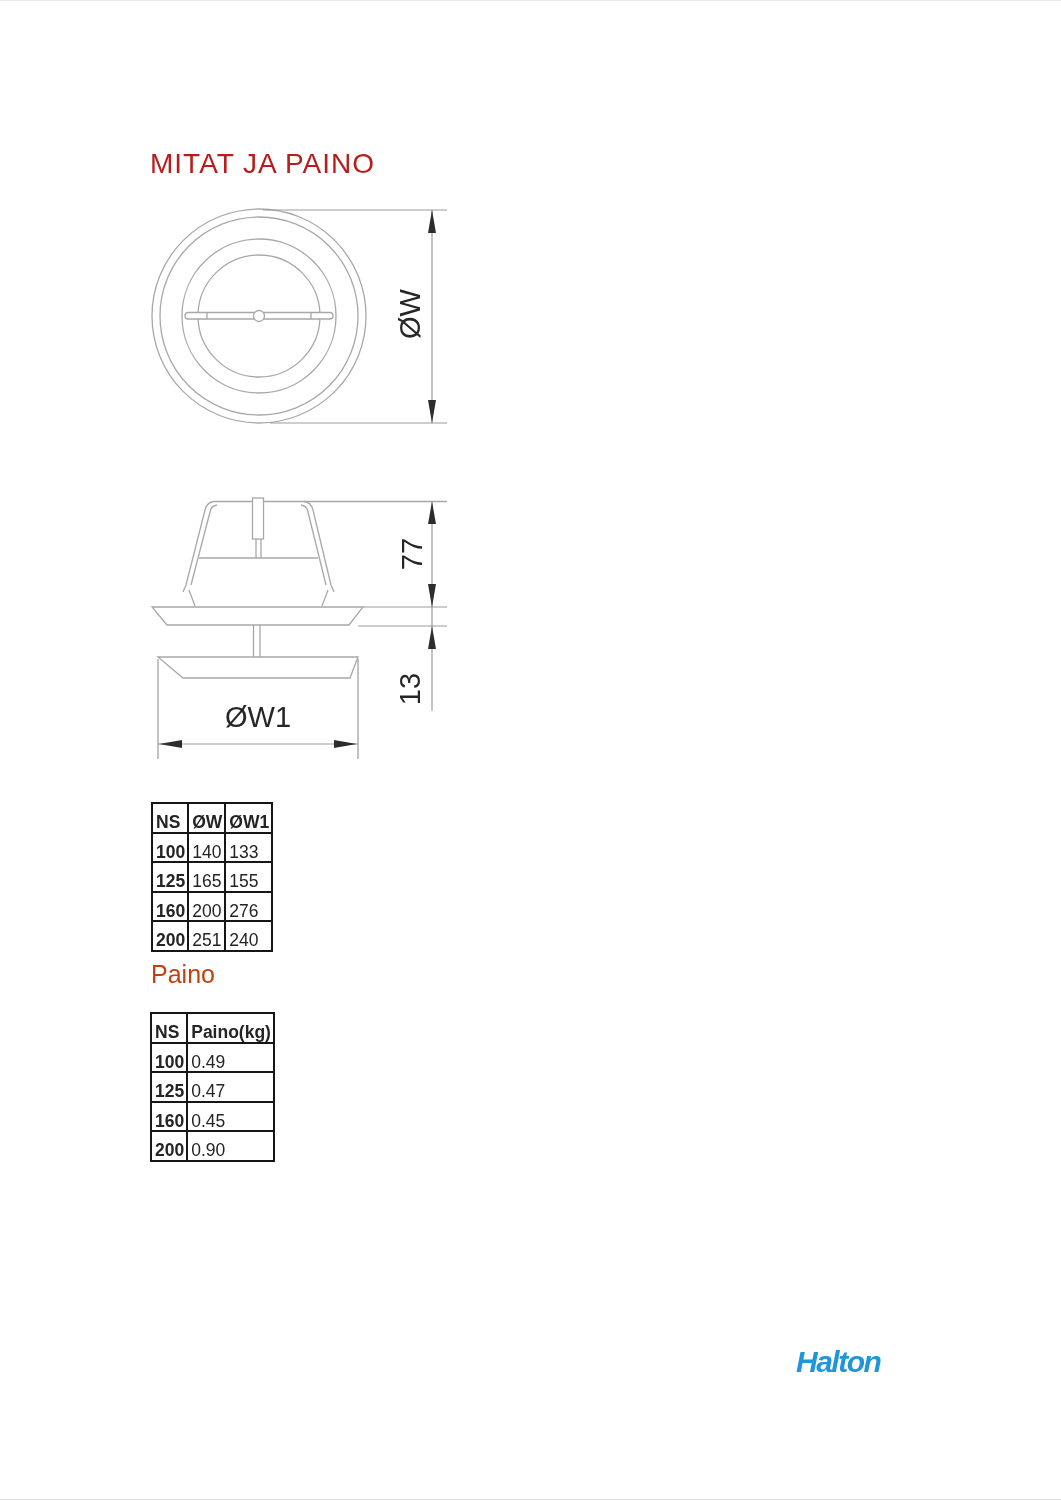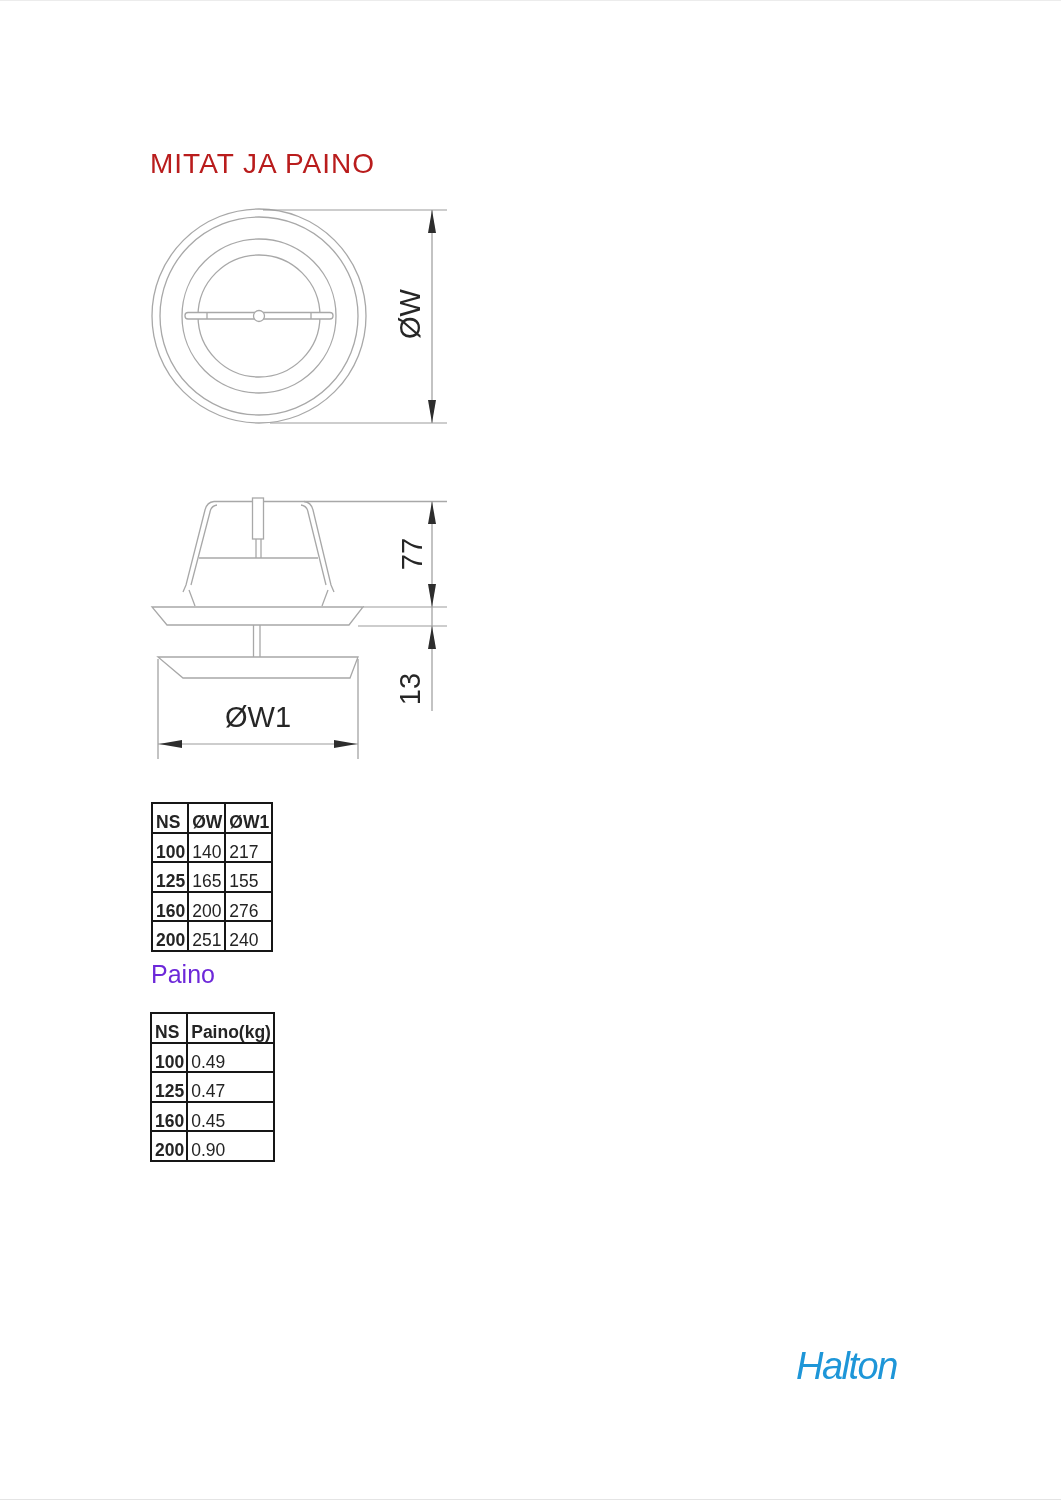--- a/index.html
+++ b/index.html
@@ -41,25 +41,25 @@
   .dim-table { left:151px; top:801px; }
   .dim-table th:nth-child(1), .dim-table td:nth-child(1) { width:31px; }
   .dim-table th:nth-child(2), .dim-table td:nth-child(2) { width:37px; }
   .dim-table th:nth-child(3), .dim-table td:nth-child(3) { width:46px; }
   .weight-table { left:150px; top:1011px; }
   .weight-table th:nth-child(1), .weight-table td:nth-child(1) { width:32px; }
   .weight-table th:nth-child(2), .weight-table td:nth-child(2) { width:84px; }
   .weight-table th, .weight-table td { height:23px; }
   .weight-heading {
     position:absolute; left:151px; top:959px;
-    font-size:25px; font-weight:400; color:#6d28d9;
+    font-size:25px; font-weight:400; color:#c2410c;
   }
   .halton-logo {
     position:absolute; left:796px; top:1344px;
-    font-size:38px; font-weight:400; font-style:italic;
+    font-size:30px; font-weight:700; font-style:italic;
     letter-spacing:-1.5px;
   }
 </style>
 </head>
 <body>
 
 <h1 class="page-title">MITAT JA PAINO</h1>
 
 <svg class="drawing-svg" viewBox="140 190 330 585">
 
@@ -134,21 +134,21 @@
       <tr>
         <th>NS</th>
         <th>ØW</th>
         <th>ØW1</th>
       </tr>
     </thead>
     <tbody>
       <tr>
         <td>100</td>
         <td>140</td>
-        <td>217</td>
+        <td>133</td>
       </tr>
       <tr>
         <td>125</td>
         <td>165</td>
         <td>155</td>
       </tr>
       <tr>
         <td>160</td>
         <td>200</td>
         <td>276</td>

